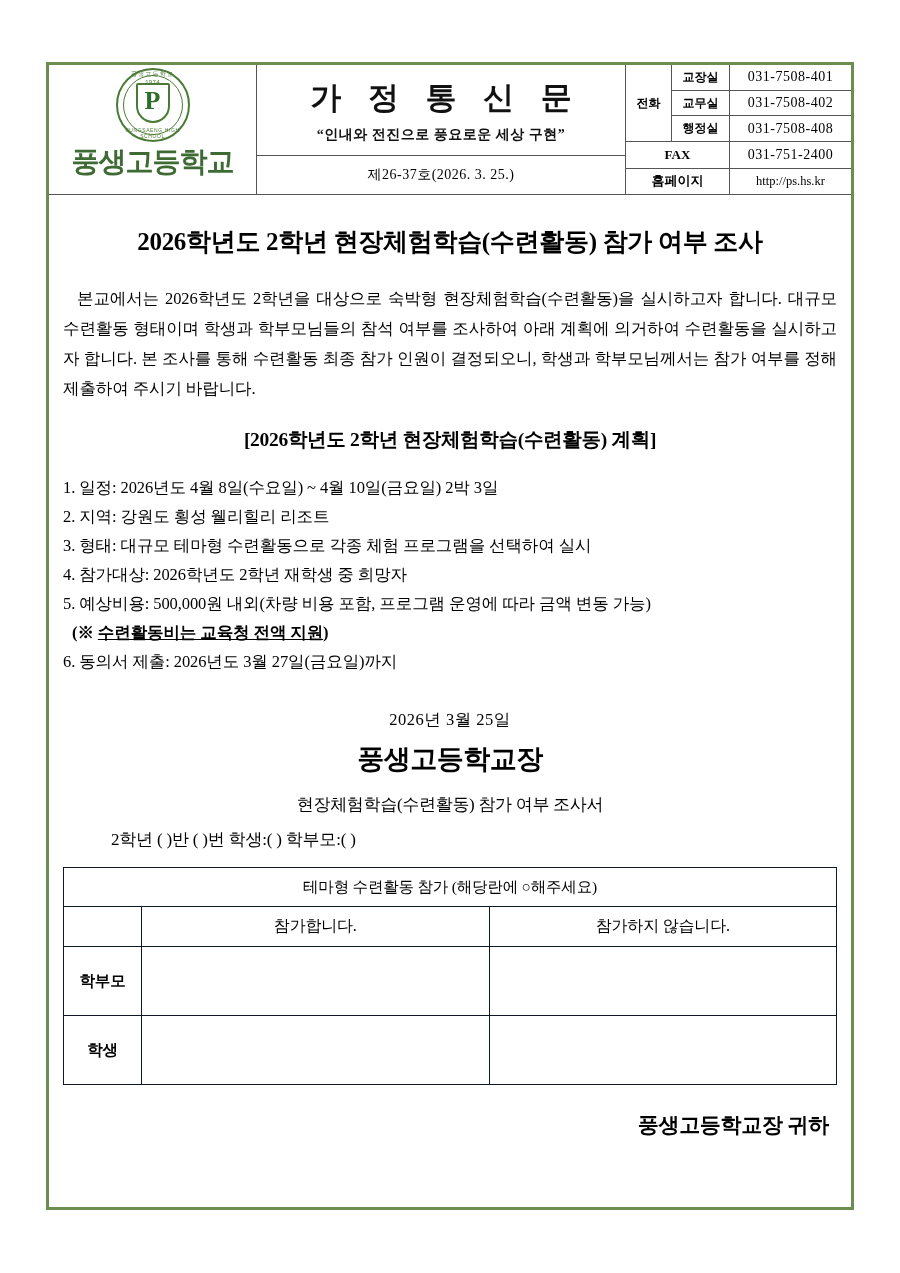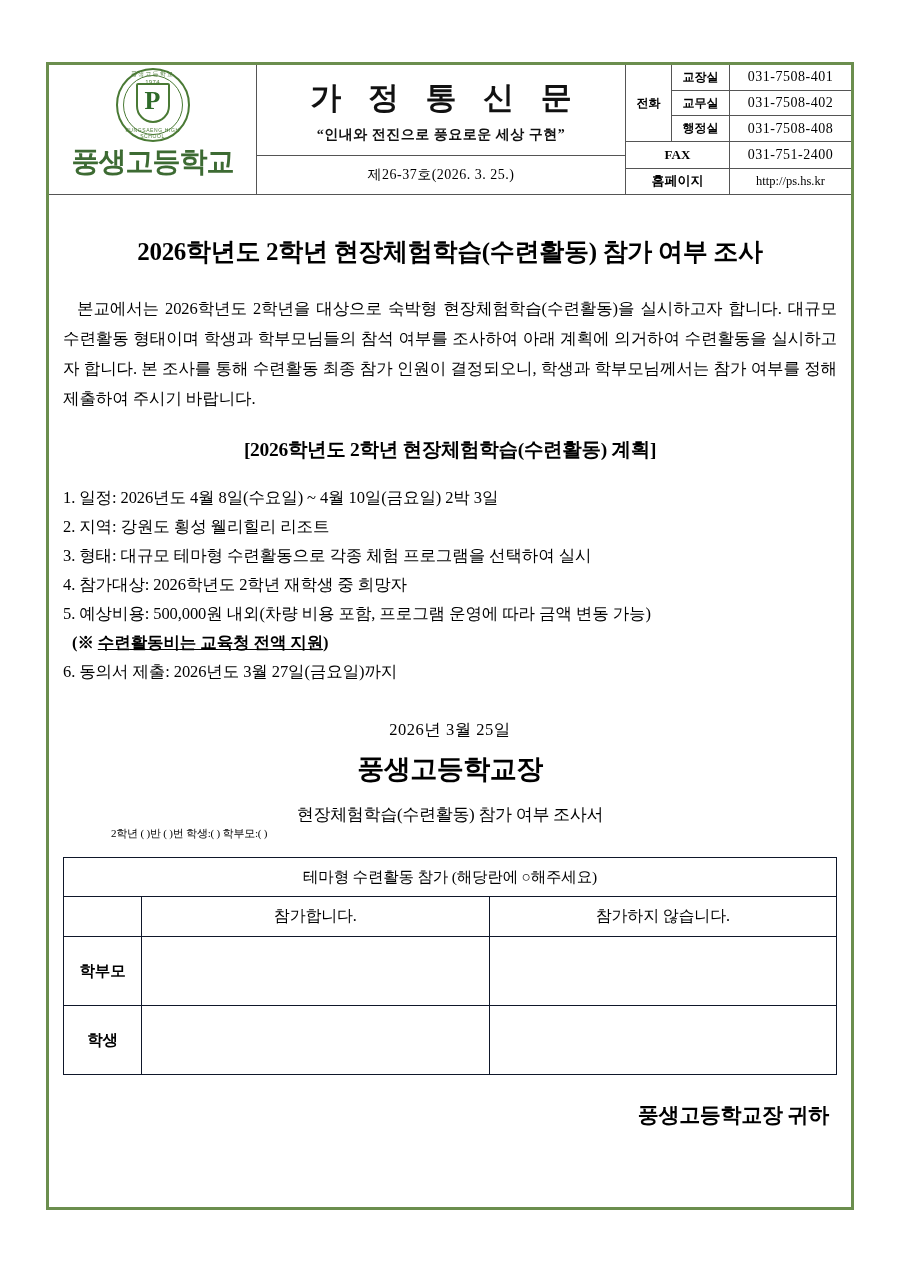--- a/index.html
+++ b/index.html
@@ -237,21 +237,21 @@
     display: flex;
     border-bottom: 1px solid #555;
     box-sizing: border-box;
   }
   .phone-rows .prow:last-child { border-bottom: none; }
 
   
   #doc-body {
     position: absolute;
     left: 0;
-    top: 140px;
+    top: 130px;
     width: 802px;
     box-sizing: border-box;
     padding: 0 14px;
   }
 
   .doc-title {
     text-align: center;
     font-size: 25px;
     font-weight: bold;
     margin-top: 30px;
@@ -303,22 +303,22 @@
     letter-spacing: -.5px;
   }
 
   .slip-title {
     text-align: center;
     font-size: 17px;
     margin-top: 16px;
     letter-spacing: -.3px;
   }
   .slip-fields {
-    font-size: 11px;
-    margin-top: 0;
+    font-size: 17px;
+    margin-top: 12px;
     padding-left: 48px;
     letter-spacing: -.2px;
     white-space: nowrap;
   }
 
   
   .answer-table {
     margin-top: 16px;
     width: 774px;
     border-collapse: collapse;

